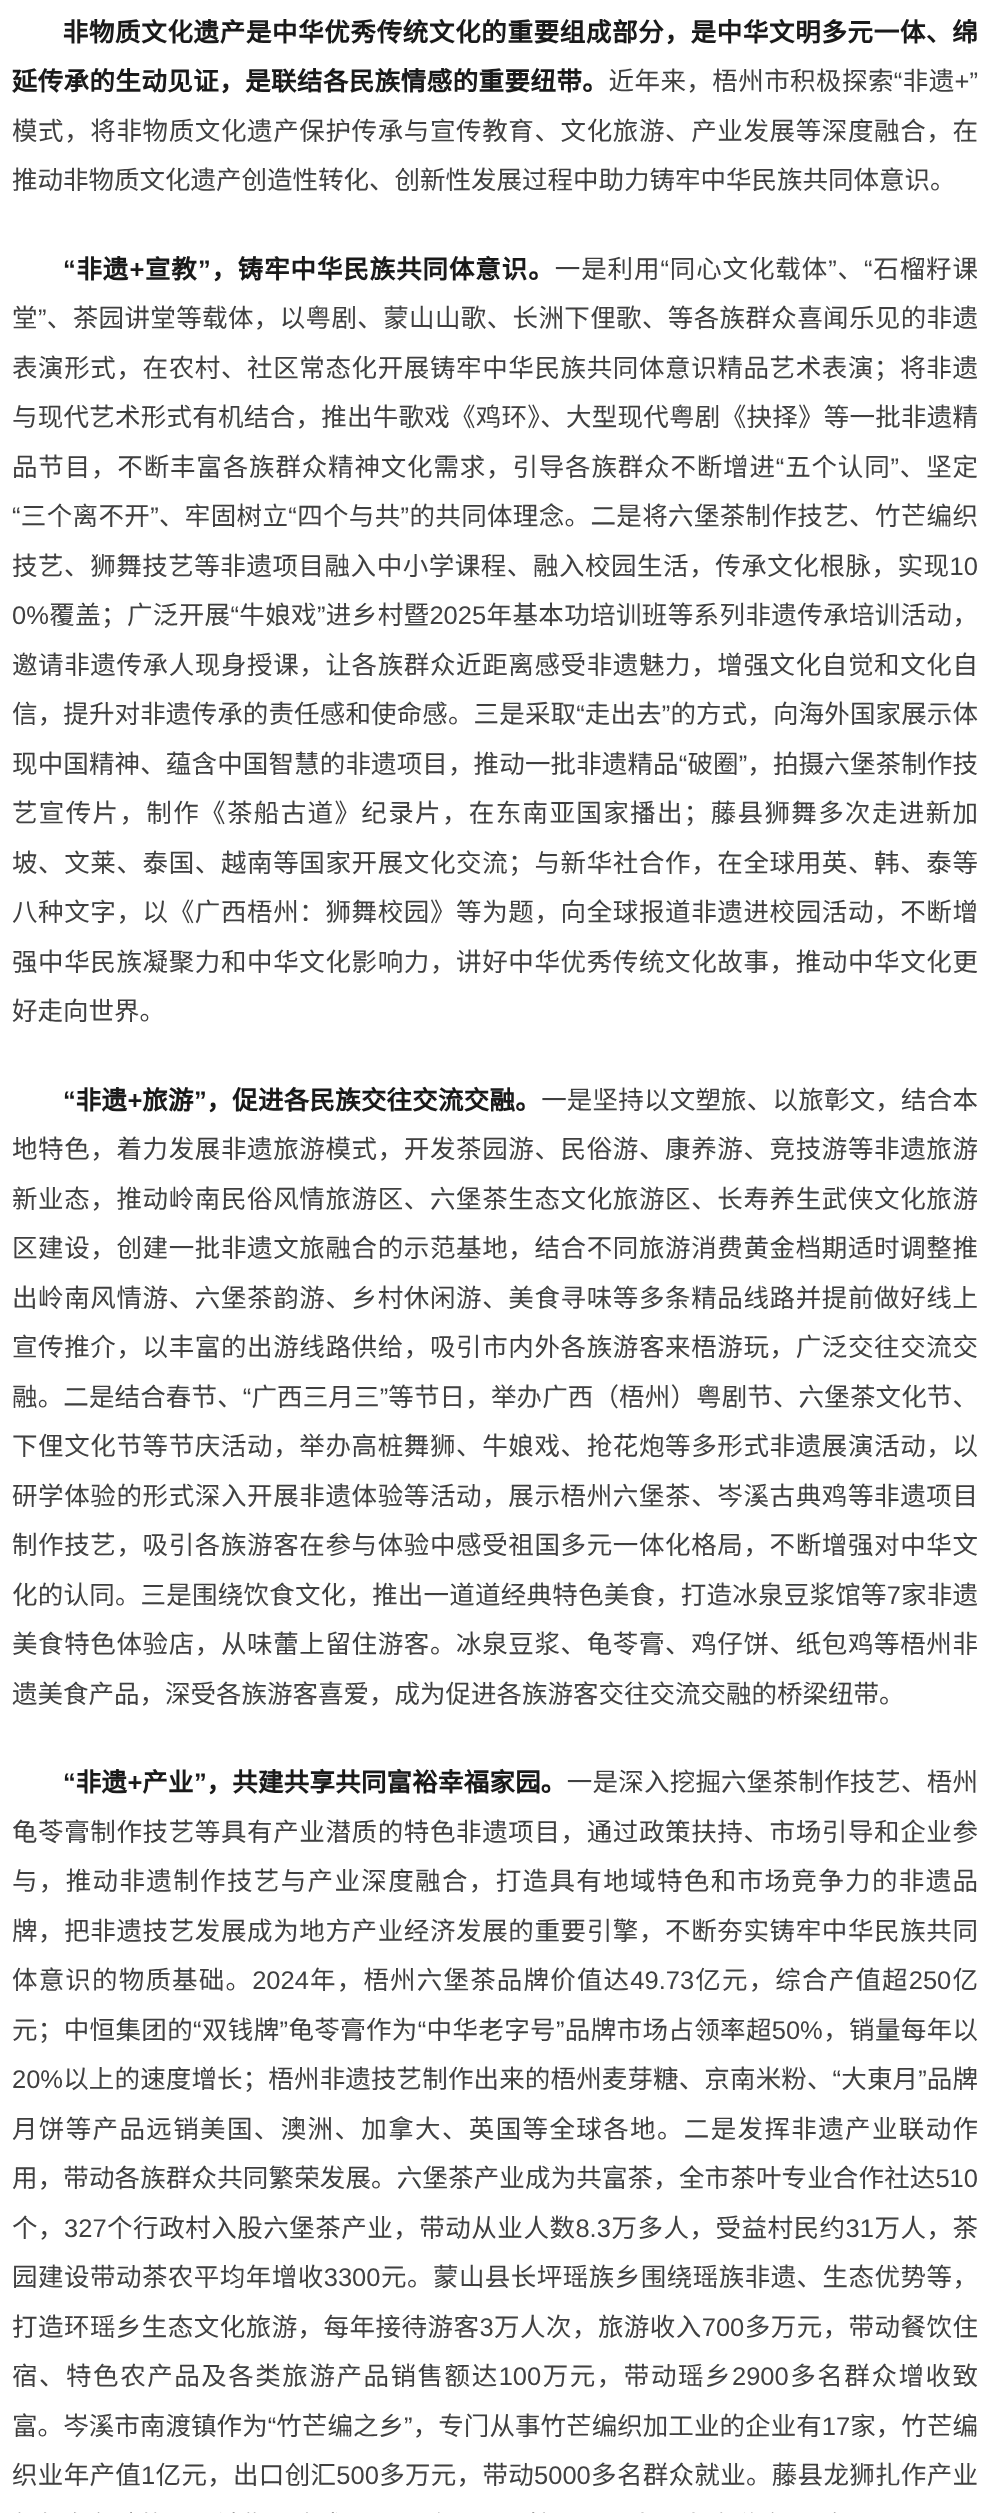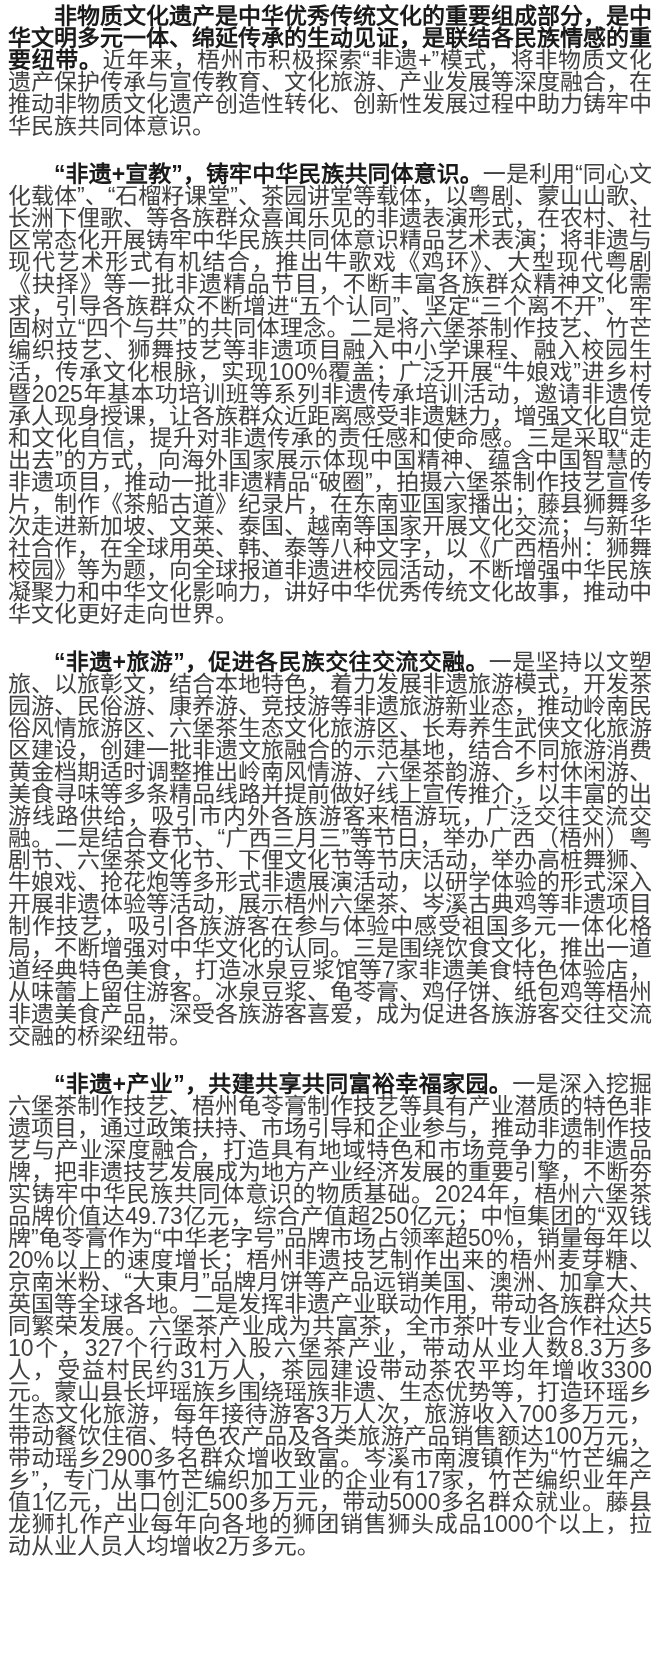--- a/index.html
+++ b/index.html
@@ -9,22 +9,22 @@
   }
   body {
     width: 660px;
     box-sizing: border-box;
     font-family: "Liberation Sans", "DejaVu Sans", sans-serif;
   }
   .article {
     padding: 5px 8px 18px 8px;
   }
   .article p.para {
-    font-size: 23px;
-    line-height: 22px;
+    font-size: 17px;
+    line-height: 33px;
     color: #404040;
     text-align: justify;
     text-justify: inter-ideograph;
     text-indent: 2em;
     margin: 0 0 26px 0;
     word-break: break-all;
   }
   .article p.para .lead {
     font-weight: bold;
     color: #1a1a1a;

